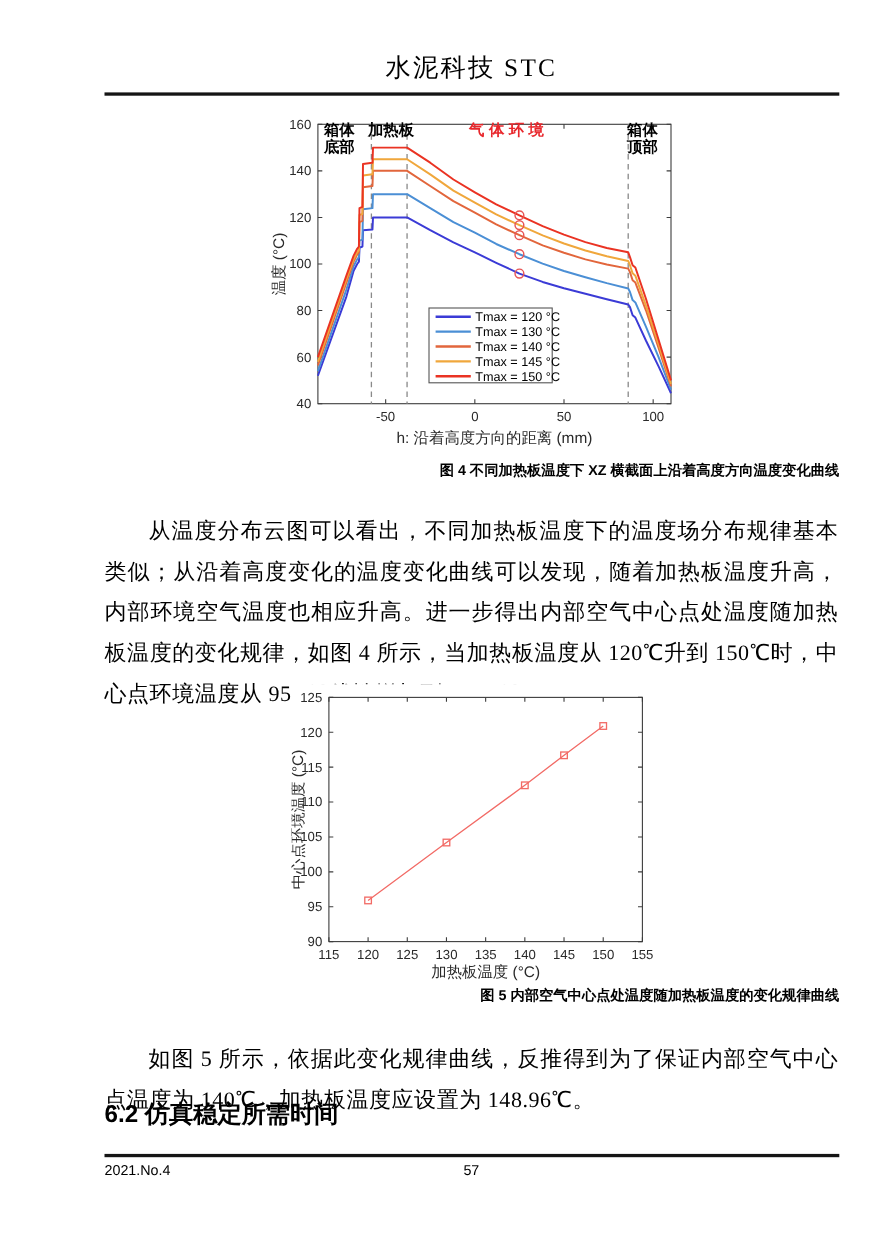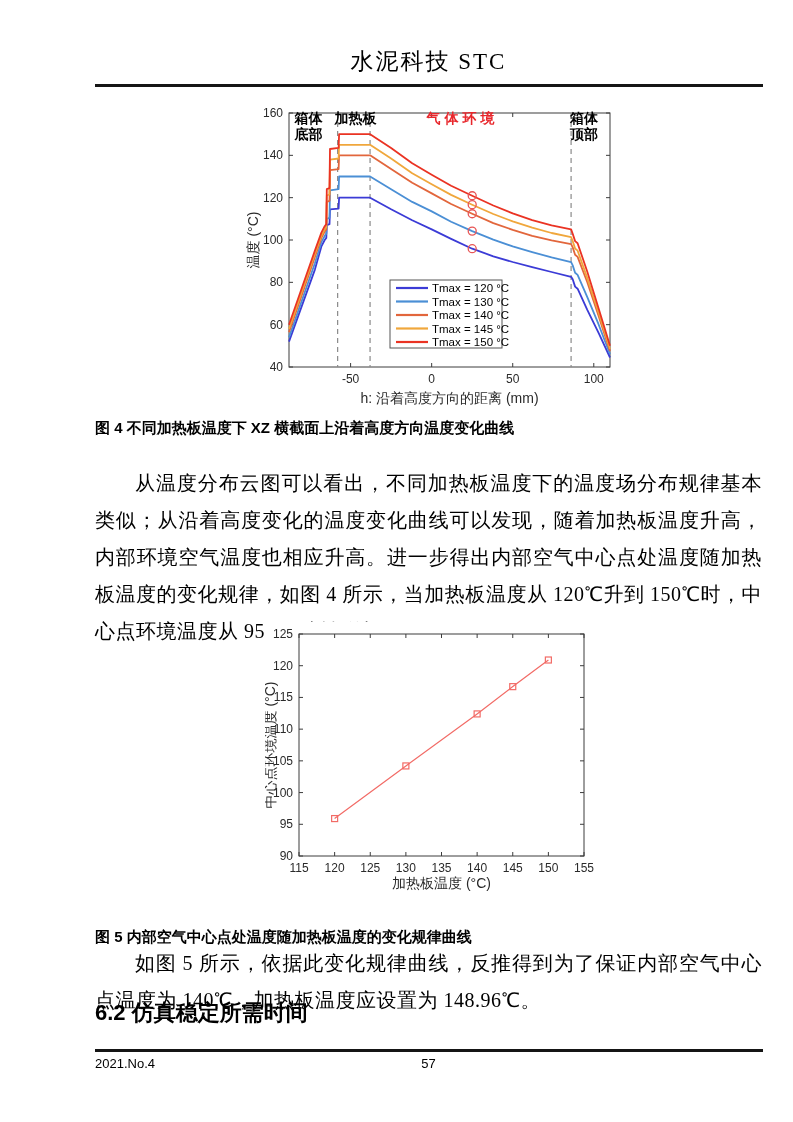--- a/index.html
+++ b/index.html
@@ -10,24 +10,24 @@
   .rule{position:absolute;left:63px;width:668px;height:2.5px;background:#151515;}
   .rule.top{top:84px;}
   .rule.bottom{top:1049px;}
   .chart{position:absolute;background:#fff;}
   #chart1{left:213px;top:104px;}
   #chart2{left:233px;top:622px;}
   .tick{font-family:"Liberation Sans",sans-serif;font-size:12px;fill:#2a2a2a;}
   .axlabel{font-family:"Liberation Sans","Liberation Serif",sans-serif;font-size:14px;fill:#2a2a2a;}
   .anno{font-family:"Liberation Serif",serif;font-size:14px;font-weight:bold;}
   .legendtext{font-family:"Liberation Sans",sans-serif;font-size:11.5px;fill:#000;}
-  .caption{position:absolute;left:63px;width:668px;text-align:left;
-    font-family:"Liberation Sans",sans-serif;font-weight:bold;font-size:15px;}
+  .caption{position:absolute;left:63px;width:668px;text-align:right;
+    font-family:"Liberation Sans",sans-serif;font-weight:bold;font-size:13px;}
   #caption4{top:419px;}
-  #caption5{top:928px;}
+  #caption5{top:896px;}
   .body-para{position:absolute;left:63px;width:667px;font-size:20px;line-height:37px;
     text-align:justify;text-indent:2em;letter-spacing:0.5px;}
   #para1{top:445px;}
   #para2{top:925px;}
   .section-heading{position:absolute;left:63px;top:998px;font-family:"Liberation Sans",sans-serif;
     font-weight:bold;font-size:22px;}
   .footer-pagenum{position:absolute;top:1056px;left:0;width:793px;text-align:center;
     font-size:13px;font-family:"Liberation Sans",sans-serif;}
   .footer-issue{position:absolute;top:1056px;left:63px;width:668px;text-align:left;
     font-size:13px;font-family:"Liberation Sans",sans-serif;}

